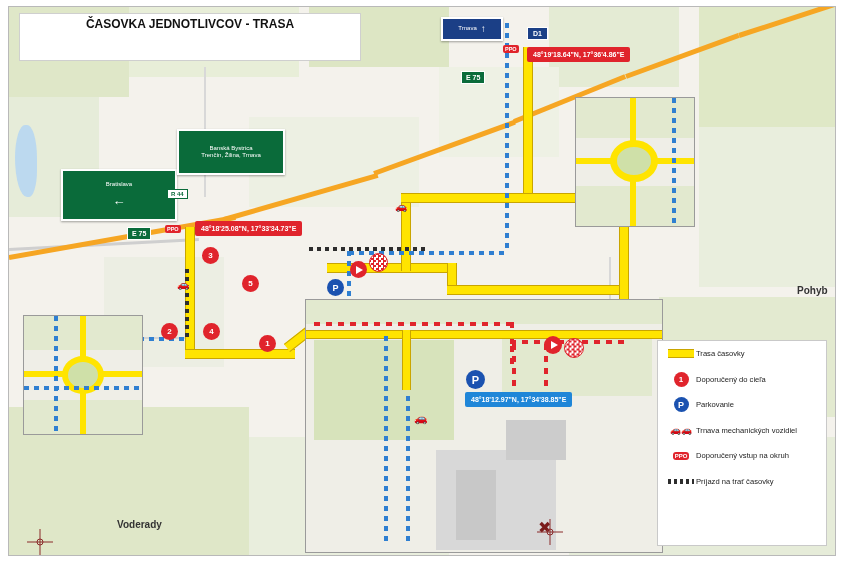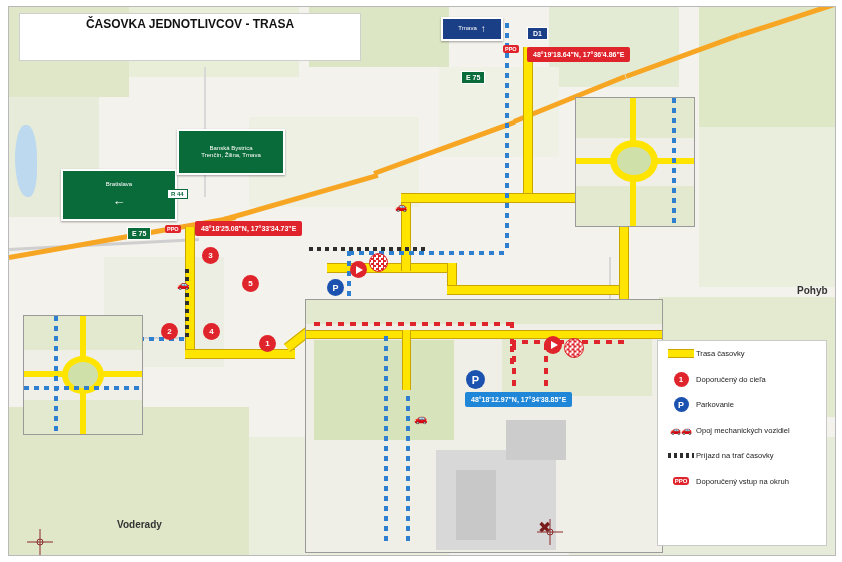--- a/index.html
+++ b/index.html
@@ -242,33 +242,33 @@
       <div class="row">
         <span class="ic">
             <span class="dot-blue">P</span>
           </span>
         <span class="lb">Parkovanie</span>
       </div>
       <div class="row">
         <span class="ic">
             <span class="car-ic">🚗🚗</span>
           </span>
-        <span class="lb">Opoj mechanických vozidiel</span>
+        <span class="lb">Trnava mechanických vozidiel</span>
+      </div>
+      <div class="row">
+        <span class="ic">
+            <span class="ppo-ic">PPO</span>
+          </span>
+        <span class="lb">Doporučený vstup na okruh</span>
       </div>
       <div class="row">
         <span class="ic">
             <span class="dash-ic"></span>
           </span>
         <span class="lb">Príjazd na trať časovky</span>
-      </div>
-      <div class="row">
-        <span class="ic">
-            <span class="ppo-ic">PPO</span>
-          </span>
-        <span class="lb">Doporučený vstup na okruh</span>
       </div>
     </div>
 
     <div class="compass" style="left:18px;top:522px;">
       <svg width="26" height="26" viewBox="0 0 26 26">
         <line x1="13" y1="0" x2="13" y2="26" stroke="#8a2b2b" stroke-width="1"></line>
         <line x1="0" y1="13" x2="26" y2="13" stroke="#8a2b2b" stroke-width="1"></line>
         <circle cx="13" cy="13" r="3" fill="none" stroke="#8a2b2b" stroke-width="1"></circle>
       </svg>
     </div>

